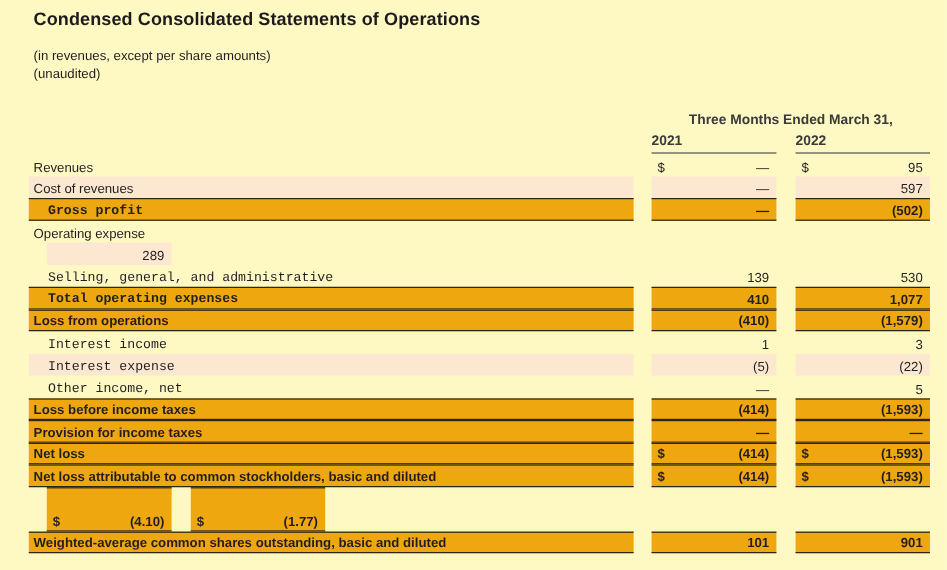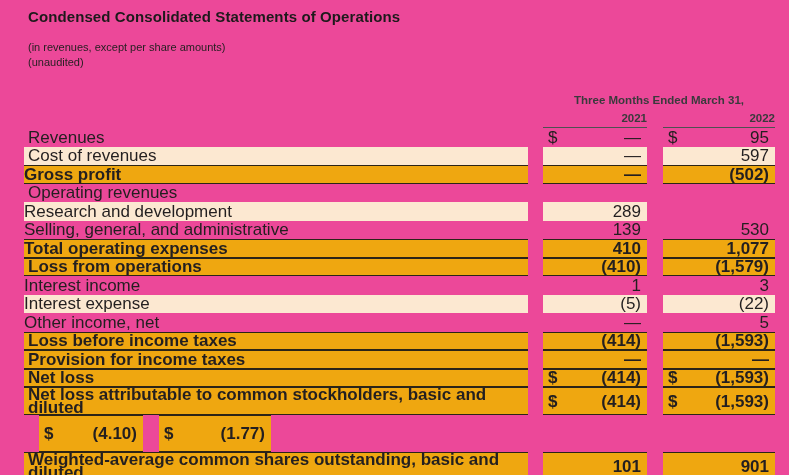--- a/index.html
+++ b/index.html
@@ -9,56 +9,56 @@
     --rule:#4F5052;
     --text:#231F20;
     --muted:#3A3A3C;
   }
   *{box-sizing:border-box;}
   html,body{margin:0;padding:0;}
   body{
     width:789px;height:475px;background:#ffffff;
     font-family:"Liberation Sans",sans-serif;color:var(--text);
   }
-  .page{position:relative;width:789px;height:475px;overflow:hidden;background:#ec4899;}
+  .page{position:relative;width:789px;height:475px;overflow:hidden;background:#fef9c3;}
 
   .doc-title{
     position:absolute;left:28px;top:8px;margin:0;
     font-size:15px;font-weight:bold;color:#1d1a1b;letter-spacing:.1px;
   }
   .note{position:absolute;left:28px;margin:0;font-size:11px;color:var(--text);}
   .note-units{top:41px;}
   .note-audit{top:56px;}
 
   .fin-table{position:absolute;left:24px;top:94px;width:751px;}
 
   .period-row{display:flex;height:15px;}
   .spacer{width:519px;flex:none;}
   .period{
     width:232px;flex:none;text-align:center;
     font-size:11.5px;font-weight:bold;color:var(--muted);
   }
   .years-row{display:flex;margin-top:3px;}
   .year{
     font-size:11.5px;font-weight:bold;color:var(--muted);
-    text-align:right;padding-bottom:3px;
+    text-align:left;padding-bottom:3px;
     border-bottom:1.5px solid var(--rule);
   }
   .year.y1{width:104px;flex:none;}
   .ygap{width:16px;flex:none;}
   .year.y2{width:112px;flex:none;}
 
   .row{display:flex;min-height:18.5px;align-items:stretch;}
   .row.tall{min-height:37px;}
   .cell{
-    display:flex;align-items:center;
-    font-size:17px;line-height:13px;color:var(--text);
+    display:flex;align-items:flex-end;
+    font-size:11px;line-height:13px;color:var(--text);
   }
   .label-cell{width:504px;flex:none;padding-left:4px;}
-  .row.ind1 .label-cell{padding-left:0;}
+  .row.ind1 .label-cell{padding-left:16px;font-family:Liberation Mono, monospace;}
   .gap1{width:15px;flex:none;}
   .gap2{width:16px;flex:none;}
   .val{justify-content:space-between;padding-left:5px;padding-right:6px;}
   .val1{width:104px;flex:none;}
   .val2{width:112px;flex:none;}
   .num{margin-left:auto;text-align:right;white-space:nowrap;}
   .dollar{white-space:nowrap;}
 
   .row.stripe .cell{background:var(--stripe);}
   .row.highlight .cell{
@@ -132,38 +132,35 @@
     </div>
     <div class="gap2"></div>
     <div class="cell val val2">
       <span class="dollar"></span>
       <span class="num">(502)</span>
     </div>
   </div>
 
   <div class="row plain">
     <div class="cell label-cell">
-      <span class="lbl">Operating revenues</span>
+      <span class="lbl">Operating expense</span>
     </div>
     <div class="gap1"></div>
     <div class="cell val val1">
       <span class="dollar"></span>
       <span class="num"></span>
     </div>
     <div class="gap2"></div>
     <div class="cell val val2">
       <span class="dollar"></span>
       <span class="num"></span>
     </div>
   </div>
 
   <div class="row stripe ind1">
-    <div class="cell label-cell">
-      <span class="lbl">Research and development</span>
-    </div>
     <div class="gap1"></div>
     <div class="cell val val1">
       <span class="dollar"></span>
       <span class="num">289</span>
     </div>
     <div class="gap2"></div>
   </div>
 
   <div class="row plain ind1">
     <div class="cell label-cell">

